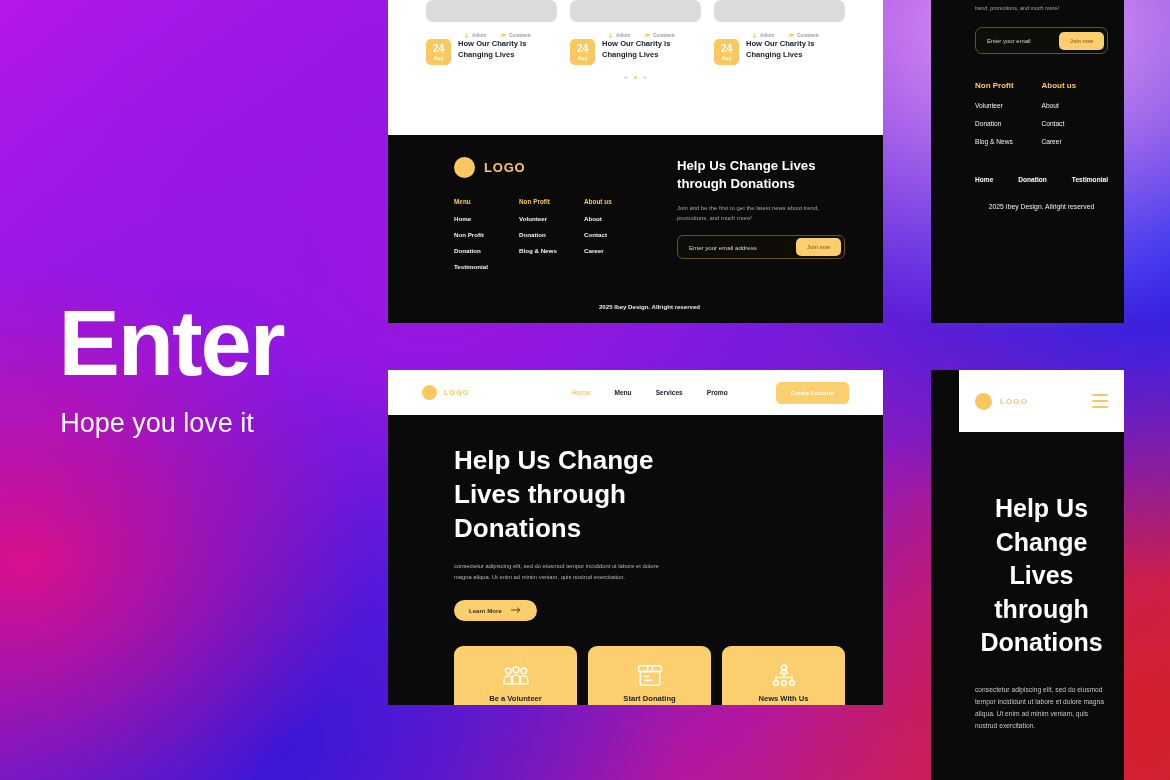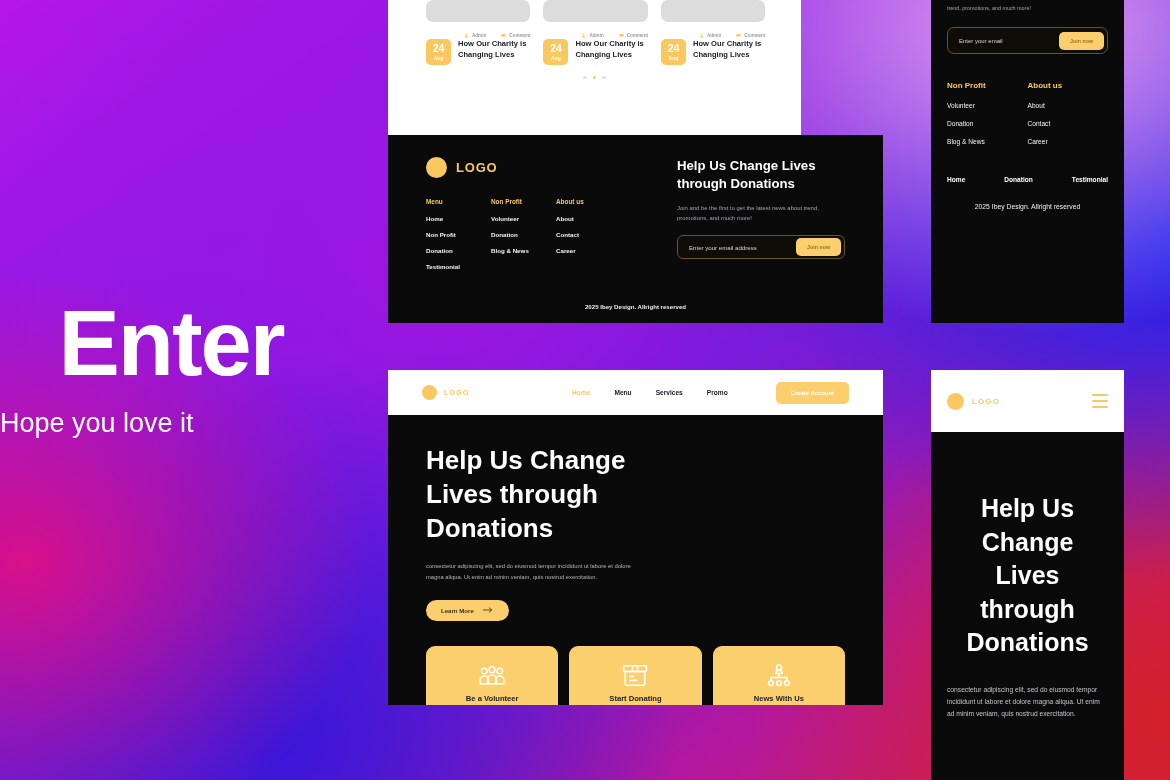--- a/index.html
+++ b/index.html
@@ -18,30 +18,30 @@
   }
 
   
   .thanks { position:absolute; left:0; top:0; width:388px; height:780px;
             display:flex; flex-direction:column; justify-content:center;
             padding:0 46px 40px 0; }
   .thanks-l1 { font-size:92px; font-weight:700; color:#fff; line-height:.92;
                letter-spacing:-2px; text-align:center; }
   .thanks-l2 { font-size:92px; font-weight:700; color:#fff; line-height:1.02;
                letter-spacing:-2px; text-align:right; padding-right:28px; }
-  .thanks-sub { font-size:27px; color:#fff; text-align:left; margin-top:22px;
+  .thanks-sub { font-size:27px; color:#fff; text-align:center; margin-top:22px;
                 padding-right:28px; font-weight:400; }
 
   
   .frame { position:absolute; overflow:hidden; }
-  .dark { background:#0a0a0a; }
+  .dark { background:#0a0a0a;padding-left:28px; }
   .white { background:#fff; }
 
   
-  #blogFrame { left:388px; top:0; width:413px; height:135px; background:#fff; }
+  #blogFrame { left:388px; top:0; width:495px; height:135px; background:#fff; }
   .blog-row { display:flex; gap:13px; padding:0 38px; }
   .blog-card { flex:1; }
   .blog-thumb { height:22px; background:#dcdcdc; border-radius:7px; }
   .blog-meta { display:flex; gap:15px; margin-top:11px; margin-left:38px; }
   .meta-item { display:flex; align-items:center; gap:3px; font-size:4.6px;
                color:#9a9aa2; font-weight:600; }
   .meta-ic { width:5px; height:5px; display:block; }
   .blog-body { display:flex; gap:7px; margin-top:1px; }
   .date-badge { width:25px; height:26px; background:#fac85f; border-radius:5px;
                 flex:0 0 25px; display:flex; flex-direction:column;

